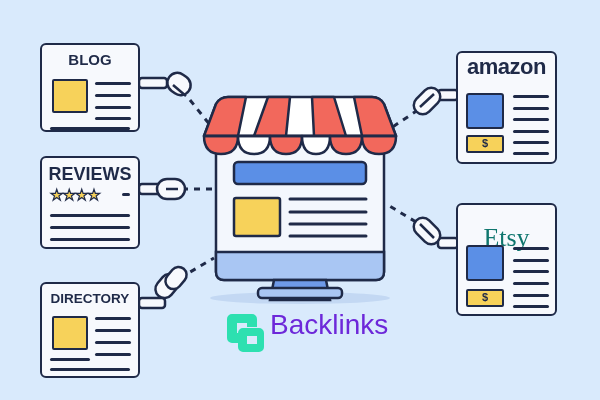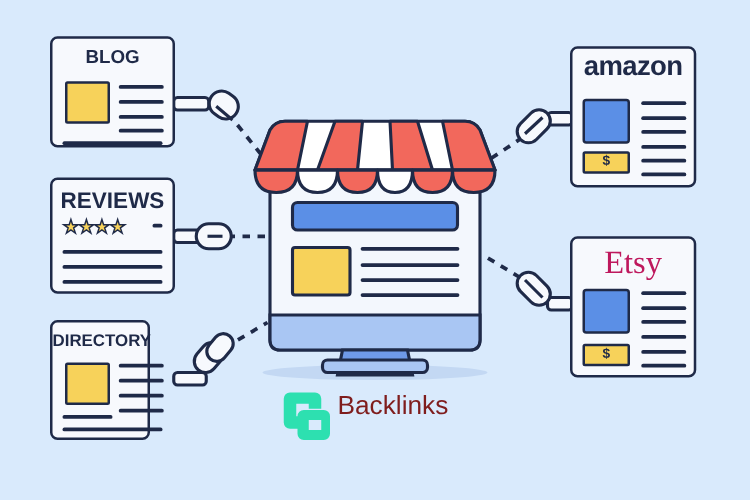--- a/index.html
+++ b/index.html
@@ -1,24 +1,24 @@
 <!DOCTYPE html>
 <html><head>
 <meta charset="utf-8">
 <style>
   html, body { margin:0; padding:0; }
   body { width:600px; height:400px; overflow:hidden; background:#d9eafc; font-family:"Liberation Sans", sans-serif; position:relative; }
   .stage { position:absolute; left:0; top:0; width:600px; height:400px; }
-  .card { position:absolute; background:#f7f9fd; border:2.5px solid #1f2a48; border-radius:6px; box-sizing:border-box; }
+  .card { position:absolute; background:#f7f9fd; border:2.5px solid #1f2a48; border-radius:6px; box-sizing:border-box;margin-top:14px; }
   .card-title { position:absolute; left:0; right:0; text-align:center; font-weight:700; color:#1f2a48; font-family:"Liberation Sans", sans-serif; }
   .line { position:absolute; height:3px; background:#1f2a48; border-radius:2px; }
   .ybox { position:absolute; background:#f7d25a; border:2.5px solid #1f2a48; border-radius:2px; box-sizing:border-box; }
   .bbox { position:absolute; background:#5b8fe6; border:2.5px solid #1f2a48; border-radius:3px; box-sizing:border-box; }
   .price { position:absolute; background:#f7d25a; border:2.5px solid #1f2a48; border-radius:2px; box-sizing:border-box; text-align:center; font-weight:700; color:#1f2a48; font-size:11px; line-height:12px; }
-  .logo-text { position:absolute; color:#7f1d1d; font-size:21px; line-height:22px; font-family:"Liberation Sans", sans-serif; font-weight:500; }
+  .logo-text { position:absolute; color:#6d28d9; font-size:28px; line-height:22px; font-family:"Liberation Sans", sans-serif; font-weight:500; }
   svg { position:absolute; left:0; top:0; }
 </style>
 </head>
 <body>
 
 <div class="stage">
 
   <svg width="600" height="400" viewBox="0 0 600 400">
 
     <ellipse cx="300" cy="298" rx="90" ry="6" fill="#c3d8f3"></ellipse>
@@ -115,21 +115,21 @@
 
   <div class="card" style="left:40px;top:142px;width:100px;height:93px;">
     <div class="card-title" style="top:6px;font-size:18px;">REVIEWS</div>
     <div style="position:absolute;left:8px;top:28px;font-size:15px;letter-spacing:-1px;color:#f7d25a;-webkit-text-stroke:1.2px #1f2a48;">★★★★</div>
     <div class="line" style="left:80px;top:35px;width:8px;"></div>
     <div class="line" style="left:8px;top:56px;width:80px;"></div>
     <div class="line" style="left:8px;top:68px;width:80px;"></div>
     <div class="line" style="left:8px;top:80px;width:80px;"></div>
   </div>
 
-  <div class="card" style="left:40px;top:256px;width:80px;height:96px;">
+  <div class="card" style="left:40px;top:268px;width:100px;height:96px;">
     <div class="card-title" style="top:7px;font-size:13.5px;">DIRECTORY</div>
     <div class="ybox" style="left:10px;top:32px;width:36px;height:34px;"></div>
     <div class="line" style="left:53px;top:33px;width:36px;"></div>
     <div class="line" style="left:53px;top:45px;width:36px;"></div>
     <div class="line" style="left:53px;top:57px;width:36px;"></div>
     <div class="line" style="left:53px;top:69px;width:36px;"></div>
     <div class="line" style="left:8px;top:74px;width:40px;"></div>
     <div class="line" style="left:8px;top:84px;width:80px;"></div>
   </div>
 
@@ -139,21 +139,21 @@
     <div class="price" style="left:8px;top:82px;width:38px;height:18px;">$</div>
     <div class="line" style="left:55px;top:42px;width:36px;"></div>
     <div class="line" style="left:55px;top:54px;width:36px;"></div>
     <div class="line" style="left:55px;top:65px;width:36px;"></div>
     <div class="line" style="left:55px;top:77px;width:36px;"></div>
     <div class="line" style="left:55px;top:88px;width:36px;"></div>
     <div class="line" style="left:55px;top:99px;width:36px;"></div>
   </div>
 
   <div class="card" style="left:456px;top:189px;width:101px;height:113px;">
-    <div style="position:absolute;left:0;right:0;top:4px;text-align:center;font-family:'Liberation Serif', serif;font-size:26px;color:#be185d;">Etsy</div>
+    <div style="position:absolute;left:0;right:0;top:18px;text-align:center;font-family:'Liberation Serif', serif;font-size:26px;color:#0f766e;">Etsy</div>
     <div class="bbox" style="left:8px;top:40px;width:38px;height:36px;"></div>
     <div class="price" style="left:8px;top:84px;width:38px;height:18px;">$</div>
     <div class="line" style="left:55px;top:42px;width:36px;"></div>
     <div class="line" style="left:55px;top:54px;width:36px;"></div>
     <div class="line" style="left:55px;top:65px;width:36px;"></div>
     <div class="line" style="left:55px;top:77px;width:36px;"></div>
     <div class="line" style="left:55px;top:89px;width:36px;"></div>
     <div class="line" style="left:55px;top:100px;width:36px;"></div>
   </div>
 

